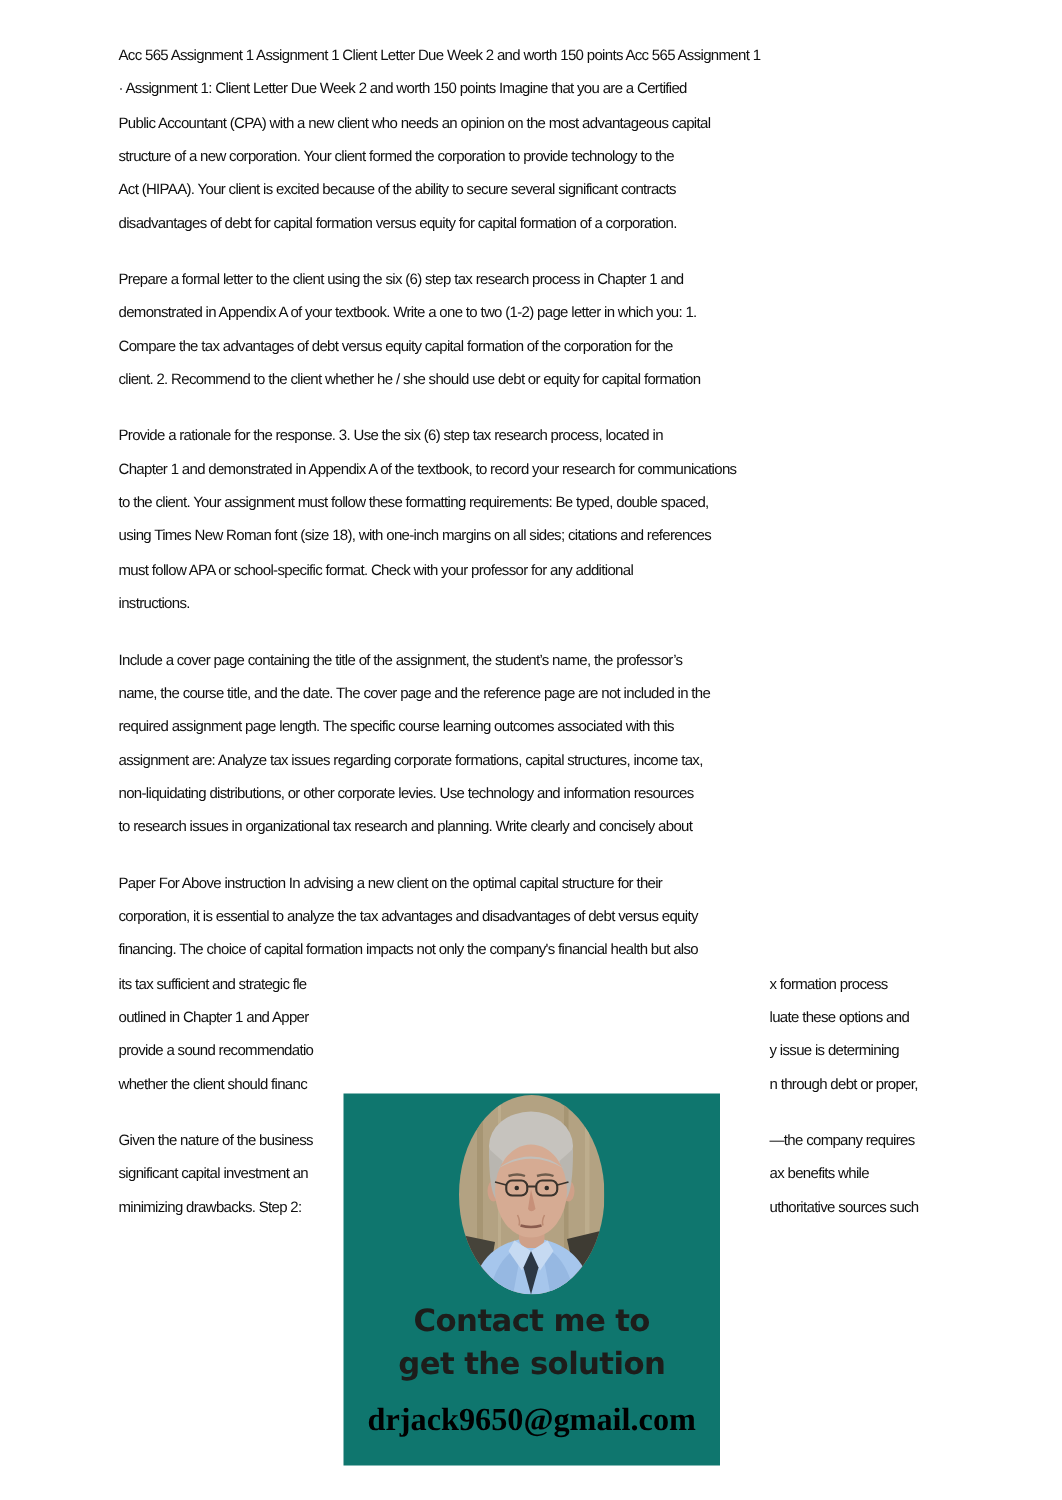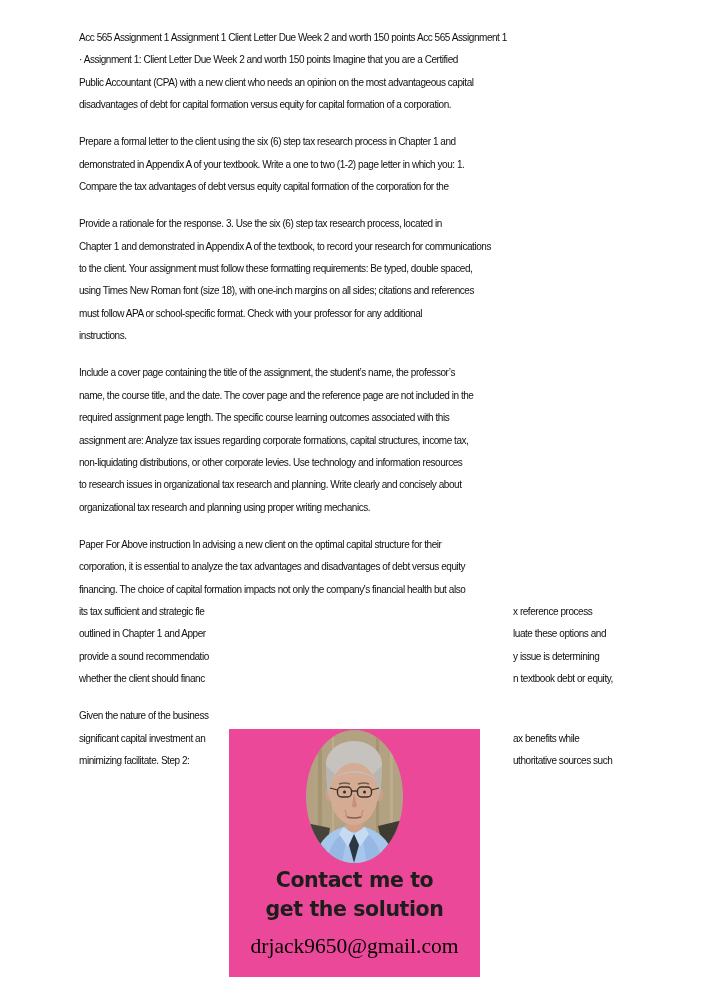--- a/index.html
+++ b/index.html
@@ -30,21 +30,21 @@
   .line .right {
     position: absolute;
     left: 434px;
     top: 0;
     white-space: nowrap;
   }
   .contact-card {
     position: absolute;
     left: 229px; top: 729px;
     width: 251px; height: 248px;
-    background: #ec4899;
+    background: #0f766e;
     z-index: 5;
     text-align: center;
   }
   .portrait {
     position: absolute;
     left: 50%; top: 1px;
     width: 97px; height: 133px;
     margin-left: -48.5px;
     border-radius: 50%;
     overflow: hidden;
@@ -57,71 +57,73 @@
     font-weight: 700;
     font-size: 20.5px;
     line-height: 29px;
     letter-spacing: -0.4px;
     color: #1d1d1b;
   }
   .card-email {
     position: absolute;
     top: 203px; left: 0; right: 0;
     font-family: "Liberation Serif", serif;
-    font-weight: 400;
+    font-weight: 700;
     font-size: 21.5px;
     line-height: 28px;
     color: #000000;
   }
 </style>
 </head>
 <body>
 
 <div class="doc">
     <div class="para">
       <div class="line"><span>Acc 565 Assignment 1 Assignment 1 Client Letter Due Week 2 and worth 150 points Acc 565 Assignment 1</span></div>
       <div class="line"><span>· Assignment 1: Client Letter Due Week 2 and worth 150 points Imagine that you are a Certified</span></div>
       <div class="line"><span>Public Accountant (CPA) with a new client who needs an opinion on the most advantageous capital</span></div>
+      <div class="line"><span>structure of a new corporation. Your client formed the corporation to provide technology to the</span></div>
+      <div class="line"><span>Act (HIPAA). Your client is excited because of the ability to secure several significant contracts</span></div>
       <div class="line"><span>disadvantages of debt for capital formation versus equity for capital formation of a corporation.</span></div>
     </div>
     <div class="para">
       <div class="line"><span>Prepare a formal letter to the client using the six (6) step tax research process in Chapter 1 and</span></div>
       <div class="line"><span>demonstrated in Appendix A of your textbook. Write a one to two (1-2) page letter in which you: 1.</span></div>
       <div class="line"><span>Compare the tax advantages of debt versus equity capital formation of the corporation for the</span></div>
+      <div class="line"><span>client. 2. Recommend to the client whether he / she should use debt or equity for capital formation</span></div>
     </div>
     <div class="para">
       <div class="line"><span>Provide a rationale for the response. 3. Use the six (6) step tax research process, located in</span></div>
       <div class="line"><span>Chapter 1 and demonstrated in Appendix A of the textbook, to record your research for communications</span></div>
       <div class="line"><span>to the client. Your assignment must follow these formatting requirements: Be typed, double spaced,</span></div>
       <div class="line"><span>using Times New Roman font (size 18), with one-inch margins on all sides; citations and references</span></div>
       <div class="line"><span>must follow APA or school-specific format. Check with your professor for any additional</span></div>
       <div class="line"><span>instructions.</span></div>
     </div>
     <div class="para">
       <div class="line"><span>Include a cover page containing the title of the assignment, the student’s name, the professor’s</span></div>
       <div class="line"><span>name, the course title, and the date. The cover page and the reference page are not included in the</span></div>
       <div class="line"><span>required assignment page length. The specific course learning outcomes associated with this</span></div>
       <div class="line"><span>assignment are: Analyze tax issues regarding corporate formations, capital structures, income tax,</span></div>
       <div class="line"><span>non-liquidating distributions, or other corporate levies. Use technology and information resources</span></div>
       <div class="line"><span>to research issues in organizational tax research and planning. Write clearly and concisely about</span></div>
-      <div class="line"><span>organizational tax research and planning using proper writing mechanics.</span></div>
     </div>
     <div class="para">
       <div class="line"><span>Paper For Above instruction In advising a new client on the optimal capital structure for their</span></div>
       <div class="line"><span>corporation, it is essential to analyze the tax advantages and disadvantages of debt versus equity</span></div>
       <div class="line"><span>financing. The choice of capital formation impacts not only the company's financial health but also</span></div>
-      <div class="line"><span>its tax sufficient and strategic fle</span><span class="right">x reference process</span></div>
+      <div class="line"><span>its tax sufficient and strategic fle</span><span class="right">x formation process</span></div>
       <div class="line"><span>outlined in Chapter 1 and Apper</span><span class="right">luate these options and</span></div>
       <div class="line"><span>provide a sound recommendatio</span><span class="right">y issue is determining</span></div>
-      <div class="line"><span>whether the client should financ</span><span class="right">n textbook debt or equity,</span></div>
+      <div class="line"><span>whether the client should financ</span><span class="right">n through debt or proper,</span></div>
     </div>
     <div class="para">
-      <div class="line"><span>Given the nature of the business</span></div>
+      <div class="line"><span>Given the nature of the business</span><span class="right">—the company requires</span></div>
       <div class="line"><span>significant capital investment an</span><span class="right">ax benefits while</span></div>
-      <div class="line"><span>minimizing facilitate. Step 2:</span><span class="right">uthoritative sources such</span></div>
+      <div class="line"><span>minimizing drawbacks. Step 2:</span><span class="right">uthoritative sources such</span></div>
     </div>
   </div>
 
 <div class="contact-card">
   <div class="portrait">
     <svg width="97" height="133" viewBox="0 0 97 133" xmlns="http://www.w3.org/2000/svg">
 
       <rect x="0" y="0" width="97" height="133" fill="#b3a282"></rect>
       <rect x="12" y="0" width="4" height="133" fill="#a2926f" opacity="0.8"></rect>
       <rect x="26" y="0" width="2" height="133" fill="#c2b292" opacity="0.7"></rect>

